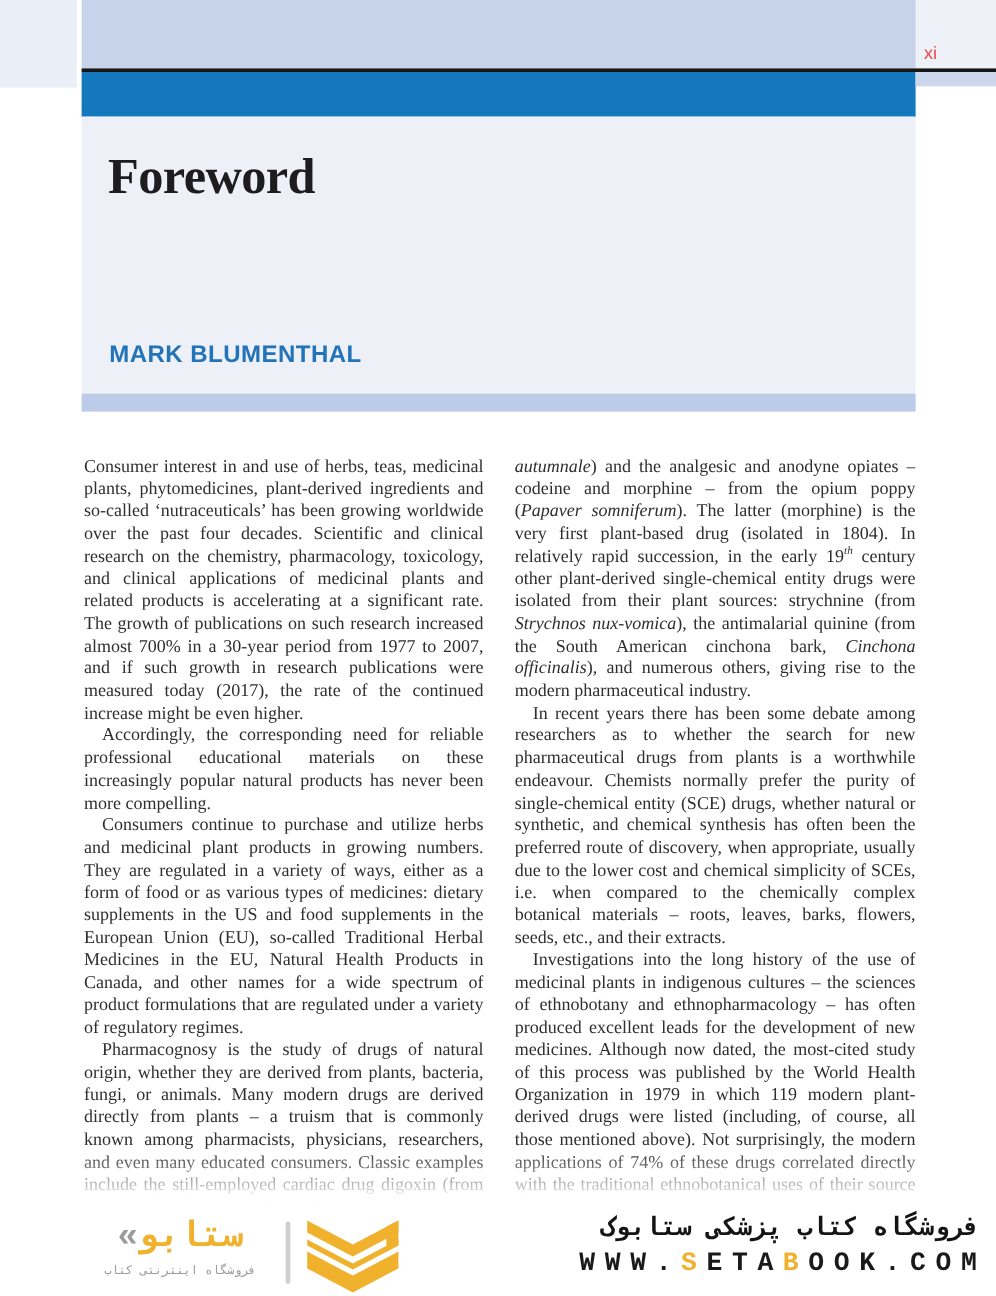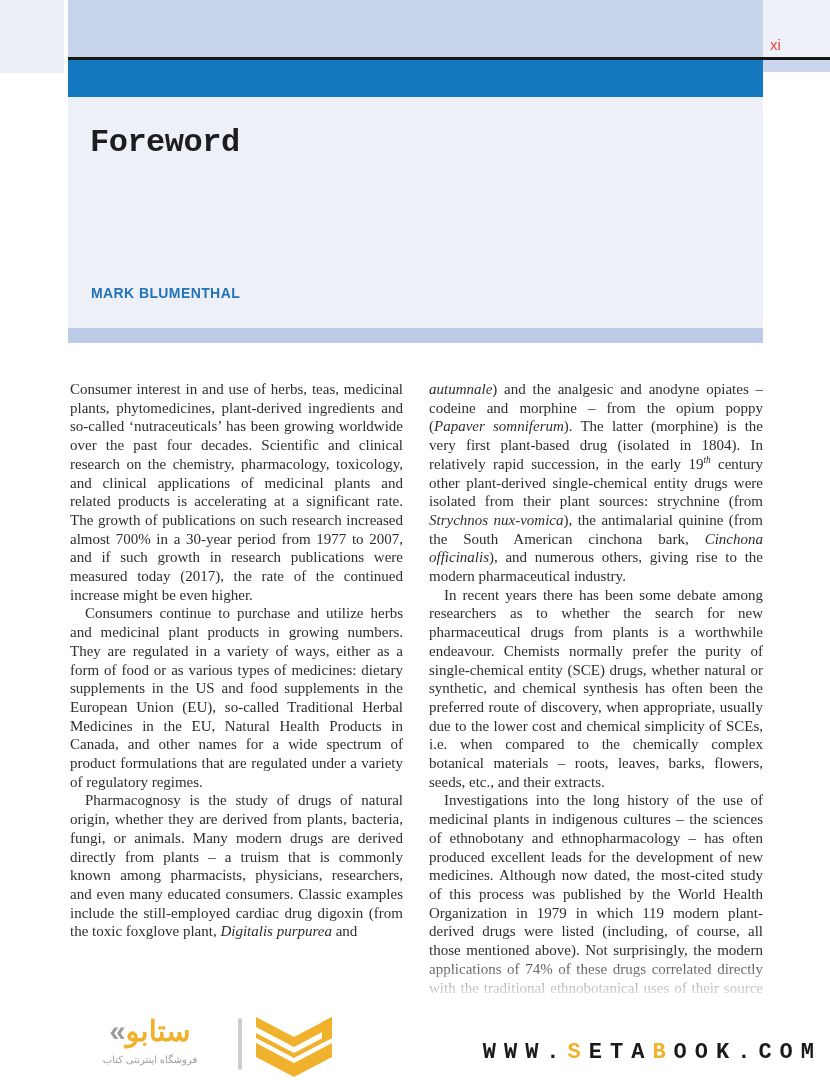--- a/index.html
+++ b/index.html
@@ -27,47 +27,47 @@
   .band-blue{left:68px;top:59.5px;width:695px;height:38px;background:var(--band-blue);}
   .strip-right-blue{left:763px;top:59.5px;width:67px;height:12px;background:#ccd6ec;}
   .panel{left:68px;top:97px;width:695px;height:231px;background:var(--panel);}
   .band-divider{left:68px;top:328px;width:695px;height:15px;background:var(--divider-band);}
 
   .page-num{
     left:770px;top:36px;width:40px;font-family:"Liberation Sans",sans-serif;
     font-size:15px;color:#ef4444;
   }
   .title{
-    left:90px;top:124px;font-family:Liberation Mono, monospace;
-    font-size:32px;font-weight:700;color:#1d1d1f;letter-spacing:-0.5px;
+    left:90px;top:124px;font-family:Liberation Serif, serif;
+    font-size:42px;font-weight:700;color:#1d1d1f;letter-spacing:-0.5px;
   }
   .author{
     left:91px;top:285px;font-family:"Liberation Sans",sans-serif;
-    font-size:14px;font-weight:700;color:var(--author-blue);letter-spacing:0.4px;
+    font-size:20px;font-weight:700;color:var(--author-blue);letter-spacing:0.4px;
   }
 
   
   .bodywrap{left:0;top:380px;width:818px;height:632px;overflow:hidden;}
   .col{position:absolute;top:0;overflow:hidden;height:632px;}
   .col-left{left:70px;width:333px;}
   .col-right{left:429px;width:334px;}
   .col p{
     margin:0;text-align:justify;font-size:15px;line-height:18.7px;color:var(--ink);
   }
   .col p.indent{text-indent:15px;}
   .col sup{font-size:0.62em;line-height:0;vertical-align:super;font-style:italic;}
 
   .fade{
     left:0;top:958px;width:830px;height:54px;
     background:linear-gradient(rgba(255,255,255,0),#ffffff 80%);
   }
 
   
   .footer{left:0;top:1008px;width:830px;height:72px;background:#ffffff;}
-  .fa{font-family:Liberation Sans, sans-serif;}
+  .fa{font-family:Liberation Mono, monospace;}
   .logo-word{
     position:absolute;left:66px;top:6px;width:168px;text-align:center;
     font-size:29px;font-weight:700;line-height:34px;direction:ltr;
   }
   .logo-mark{color:#9b9b9d;}
   .logo-yellow{color:var(--accent);}
   .logo-tagline{
     position:absolute;left:66px;top:46px;width:168px;text-align:center;
     font-size:10px;color:#9b9b9d;
   }
@@ -95,20 +95,21 @@
 <div class="abs panel"></div>
 <div class="abs band-divider"></div>
 
 <div class="abs page-num">xi</div>
 <h1 class="abs title" style="margin:0;">Foreword</h1>
 <div class="abs author">MARK BLUMENTHAL</div>
 
 <div class="abs bodywrap">
   <div class="col col-left">
       <p><span>Consumer interest in and use of herbs, teas, medicinal plants, phytomedicines, plant-derived ingredients and so-called ‘nutraceuticals’ has been growing worldwide over the past four decades. Scientific and clinical research on the chemistry, pharmacology, toxicology, and clinical applications of medicinal plants and related products is accelerating at a significant rate. The growth of publications on such research increased almost 700% in a 30-year period from 1977 to 2007, and if such growth in research publications were measured today (2017), the rate of the continued increase might be even higher.</span></p>
+      <p class="indent"><span>Accordingly, the corresponding need for reliable professional educational materials on these increasingly popular natural products has never been more compelling.</span></p>
       <p class="indent"><span>Consumers continue to purchase and utilize herbs and medicinal plant products in growing numbers. They are regulated in a variety of ways, either as a form of food or as various types of medicines: dietary supplements in the US and food supplements in the European Union (EU), so-called Traditional Herbal Medicines in the EU, Natural Health Products in Canada, and other names for a wide spectrum of product formulations that are regulated under a variety of regulatory regimes.</span></p>
       <p class="indent"><span>Pharmacognosy is the study of drugs of natural origin, whether they are derived from plants, bacteria, fungi, or animals. Many modern drugs are derived directly from plants – a truism that is commonly known among pharmacists, physicians, researchers, and even many educated consumers. Classic examples include the still-employed cardiac drug digoxin (from the toxic foxglove plant, </span><span style="font-style: italic;">Digitalis purpurea</span><span> and</span></p>
     </div>
   <div class="col col-right">
       <p><span style="font-style: italic;">autumnale</span><span>) and the analgesic and anodyne opiates – codeine and morphine – from the opium poppy (</span><span style="font-style: italic;">Papaver somniferum</span><span>). The latter (morphine) is the very first plant-based drug (isolated in 1804). In relatively rapid succession, in the early 19</span><sup>th</sup><span> century other plant-derived single-chemical entity drugs were isolated from their plant sources: strychnine (from </span><span style="font-style: italic;">Strychnos nux-vomica</span><span>), the antimalarial quinine (from the South American cinchona bark, </span><span style="font-style: italic;">Cinchona officinalis</span><span>), and numerous others, giving rise to the modern pharmaceutical industry.</span></p>
       <p class="indent"><span>In recent years there has been some debate among researchers as to whether the search for new pharmaceutical drugs from plants is a worthwhile endeavour. Chemists normally prefer the purity of single-chemical entity (SCE) drugs, whether natural or synthetic, and chemical synthesis has often been the preferred route of discovery, when appropriate, usually due to the lower cost and chemical simplicity of SCEs, i.e. when compared to the chemically complex botanical materials – roots, leaves, barks, flowers, seeds, etc., and their extracts.</span></p>
       <p class="indent"><span>Investigations into the long history of the use of medicinal plants in indigenous cultures – the sciences of ethnobotany and ethnopharmacology – has often produced excellent leads for the development of new medicines. Although now dated, the most-cited study of this process was published by the World Health Organization in 1979 in which 119 modern plant-derived drugs were listed (including, of course, all those mentioned above). Not surprisingly, the modern applications of 74% of these drugs correlated directly with the traditional ethnobotanical uses of their source plants.</span></p>
     </div>
 </div>
 
@@ -121,14 +122,15 @@
   <div class="logo-tagline fa">فروشگاه اینترنتی کتاب</div>
   <div class="divider-bar"></div>
   <span class="emblem">
     <svg width="84" height="66" viewBox="0 0 84 66" xmlns="http://www.w3.org/2000/svg">
       <polygon points="4,4 42,24 80,4 80,14 42,34 4,14" fill="#f0b22d"></polygon>
       <polygon points="4,20 42,40 80,20 80,25 42,45 4,25" fill="#f0b22d"></polygon>
       <polygon points="4,30 42,50 80,30 80,44 42,64 4,44" fill="#f0b22d"></polygon>
       <polygon points="70,9 80,4 80,25 70,30" fill="#f0b22d"></polygon>
     </svg>
   </span>
+  <div class="store-title fa">فروشگاه کتاب پزشکی ستابوک</div>
   <div class="footer-url"><span class="c-dark">WWW.</span><span class="c-accent">S</span><span class="c-dark">ETA</span><span class="c-accent">B</span><span class="c-dark">OOK.COM</span></div>
 </div>
 
 </body></html>

